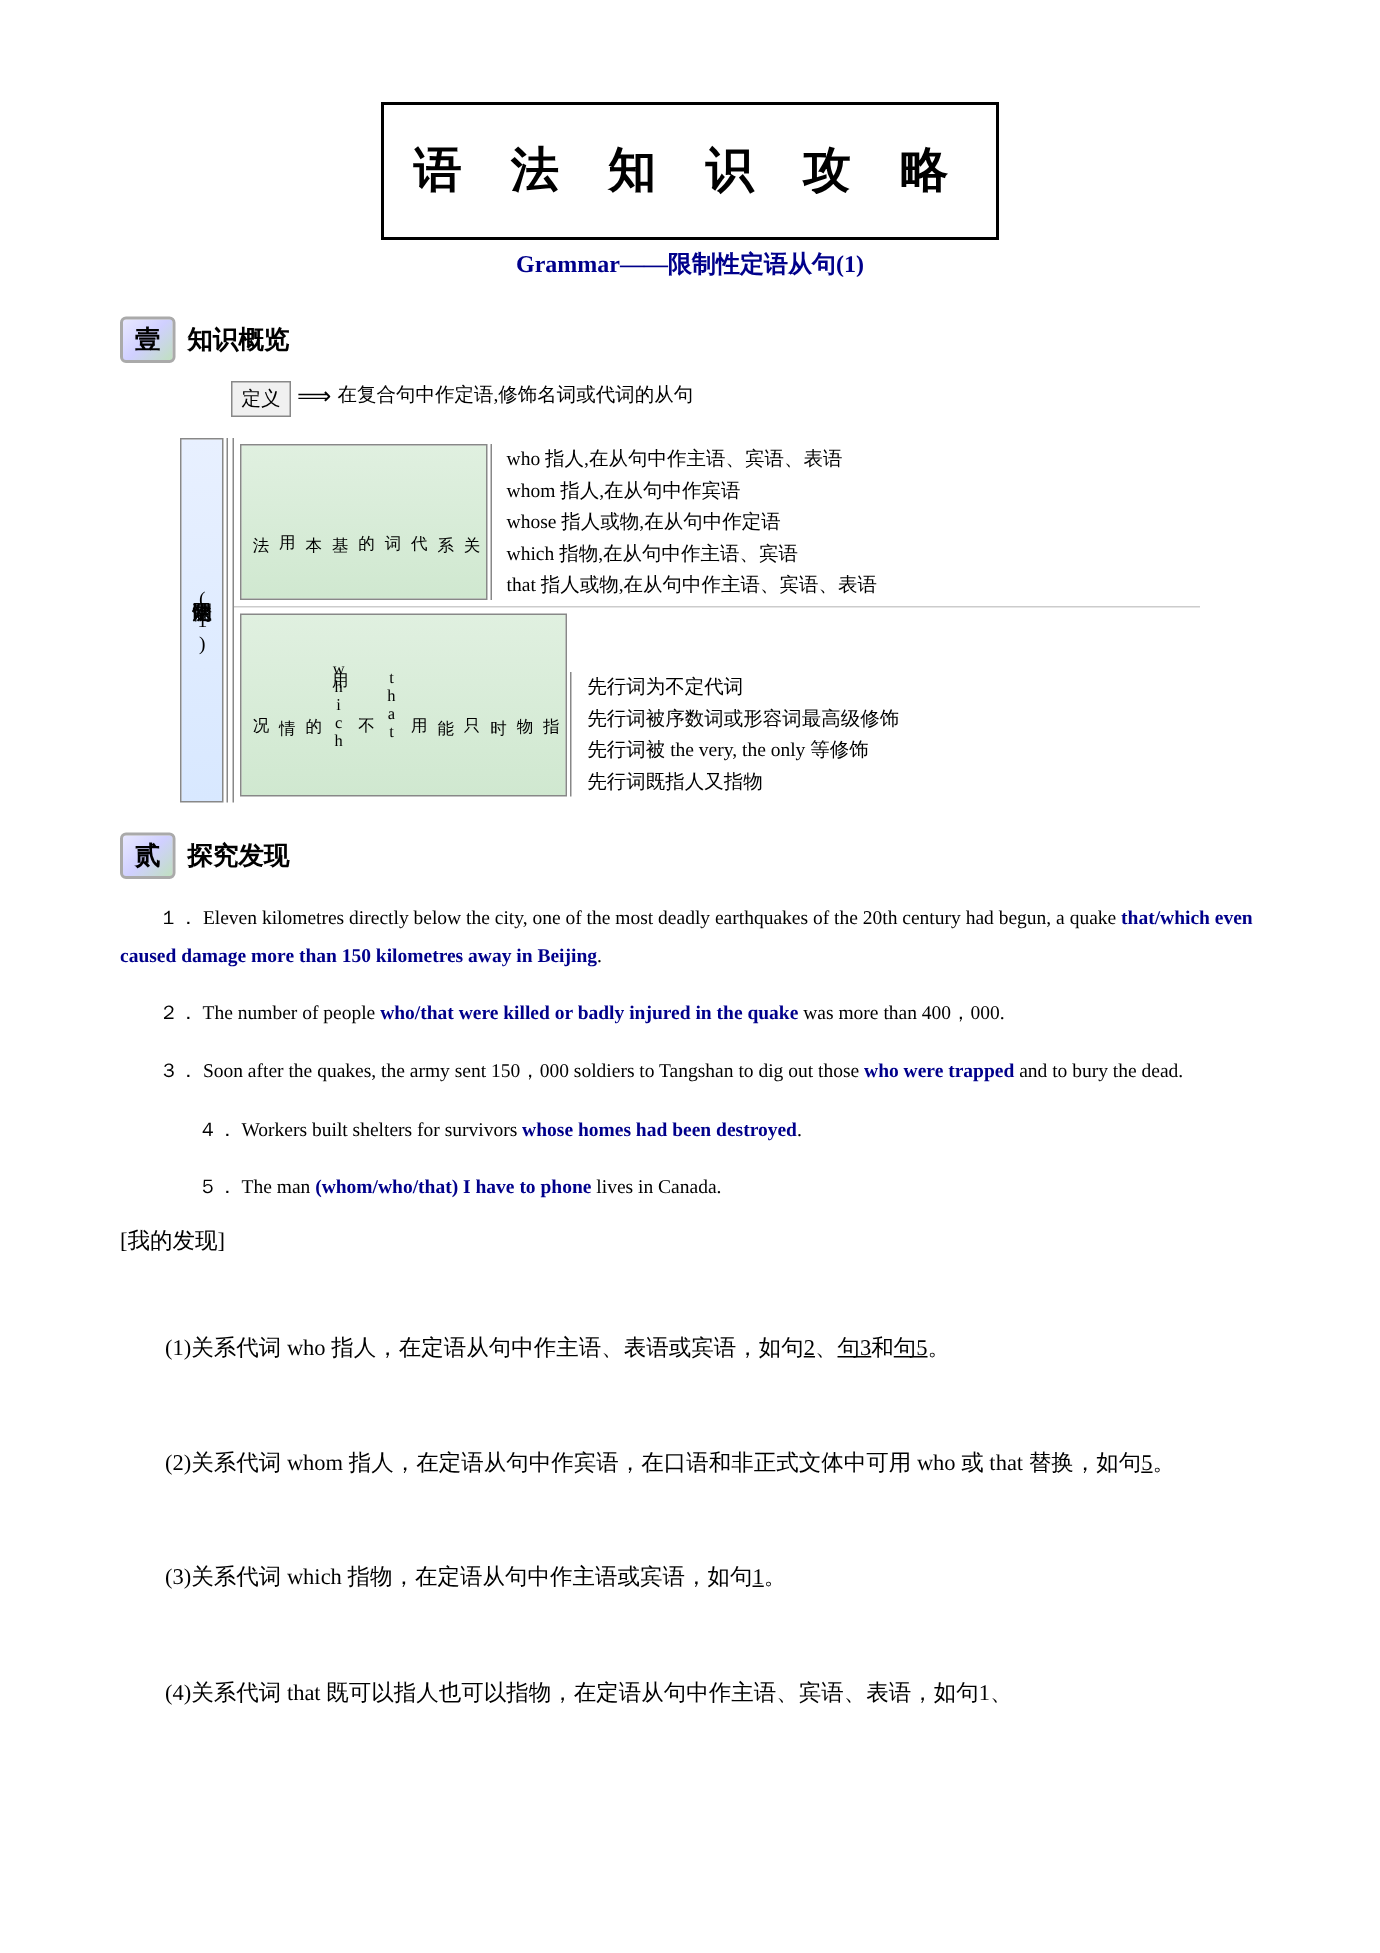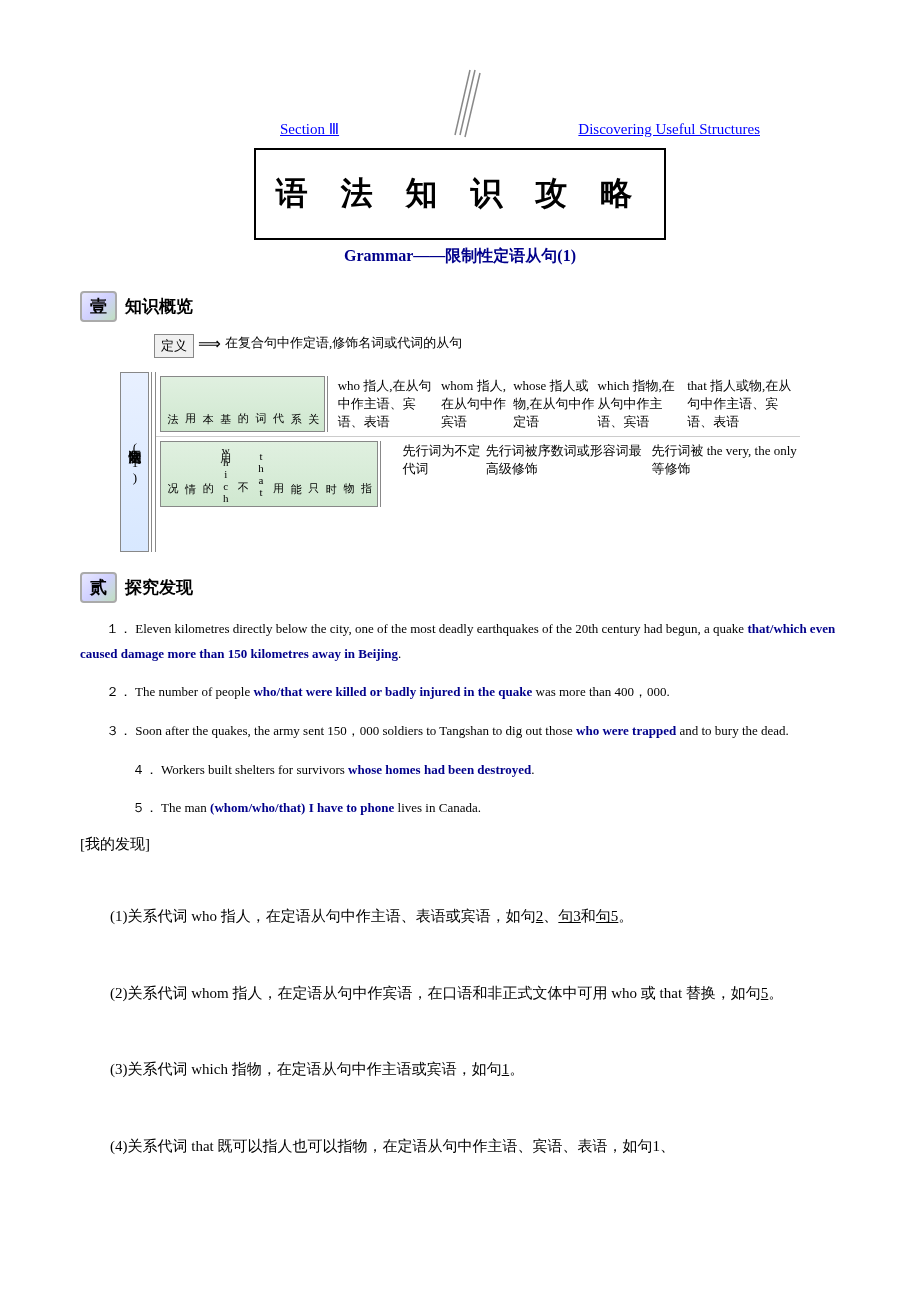--- a/index.html
+++ b/index.html
@@ -127,21 +127,21 @@
       border: 1px solid #888;
       background: linear-gradient(to bottom, #e0f0e0, #d0e8d0);
       padding: 2px 2px;
       font-size: 12px;
       text-align: center;
       line-height: 1.8;
       min-width: 22px;
     }
     .right-list {
       display: flex;
-      flex-direction: row;
+      flex-direction: column;
       gap: 1px;
       padding-left: 8px;
       border-left: 1px solid #888;
       flex: 1;
     }
     .right-list-item {
       font-size: 13px;
       padding: 1px 0;
     }
     .section2-header-box {
@@ -176,33 +176,20 @@
     }
     .underline-text {
       text-decoration: underline;
     }
   </style>
 </head>
 <body>
 
 <div class="header-area">
 
-  <div style="position:relative; width:100%; height:80px; display:flex; justify-content:center; align-items:flex-end;">
-    <svg width="80" height="75" viewBox="0 0 80 75" style="position:absolute; left:50%; transform:translateX(-50%);">
-      <line x1="50" y1="5" x2="35" y2="70" stroke="#888" stroke-width="1.5"></line>
-      <line x1="55" y1="5" x2="40" y2="70" stroke="#888" stroke-width="1.5"></line>
-      <line x1="60" y1="8" x2="45" y2="72" stroke="#888" stroke-width="1.5"></line>
-    </svg>
-    <div style="position:absolute; left:200px; bottom:2px;">
-      <span style="color:#00f; text-decoration:underline; font-size:15px; font-family:'Times New Roman',serif;">Section Ⅲ</span>
-    </div>
-    <div style="position:absolute; right:80px; bottom:2px;">
-      <span style="color:#00f; text-decoration:underline; font-size:15px; font-family:'Times New Roman',serif;">Discovering Useful Structures</span>
-    </div>
-  </div>
 
   <div class="main-title-cn">语 法 知 识 攻 略</div>
   <div class="grammar-subtitle">Grammar——限制性定语从句(1)</div>
 </div>
 
 <div class="section-header-box">
   <div class="section-num-box">壹</div>
   <div class="section-title-cn">知识概览</div>
 </div>
 
@@ -232,24 +219,25 @@
             <div class="right-list-item">who 指人,在从句中作主语、宾语、表语</div>
             <div class="right-list-item">whom 指人,在从句中作宾语</div>
             <div class="right-list-item">whose 指人或物,在从句中作定语</div>
             <div class="right-list-item">which 指物,在从句中作主语、宾语</div>
             <div class="right-list-item">that 指人或物,在从句中作主语、宾语、表语</div>
           </div>
         </div>
 
         <div class="diagram-section" style="padding:4px 0 4px 4px; align-items:stretch; border-bottom:none;">
           <div class="mid-label-box" style="font-size:11px; line-height:1.6;">指<br>物<br>时<br>只<br>能<br>用<br>that<br>不<br>用which<br>的<br>情<br>况</div>
-          <div class="right-list" style="padding-left:22px;">
+          <div class="right-list" style="padding-left:11px;margin-top:39px;">
             <div class="right-list-item">先行词为不定代词</div>
             <div class="right-list-item">先行词被序数词或形容词最高级修饰</div>
             <div class="right-list-item">先行词被 the very, the only 等修饰</div>
+            <div class="right-list-item">先行词既指人又指物</div>
           </div>
         </div>
       </div>
     </div>
   </div>
 </div>
 
 <div class="section2-header-box">
   <div class="section-num-box">贰</div>
   <div class="section-title-cn">探究发现</div>

